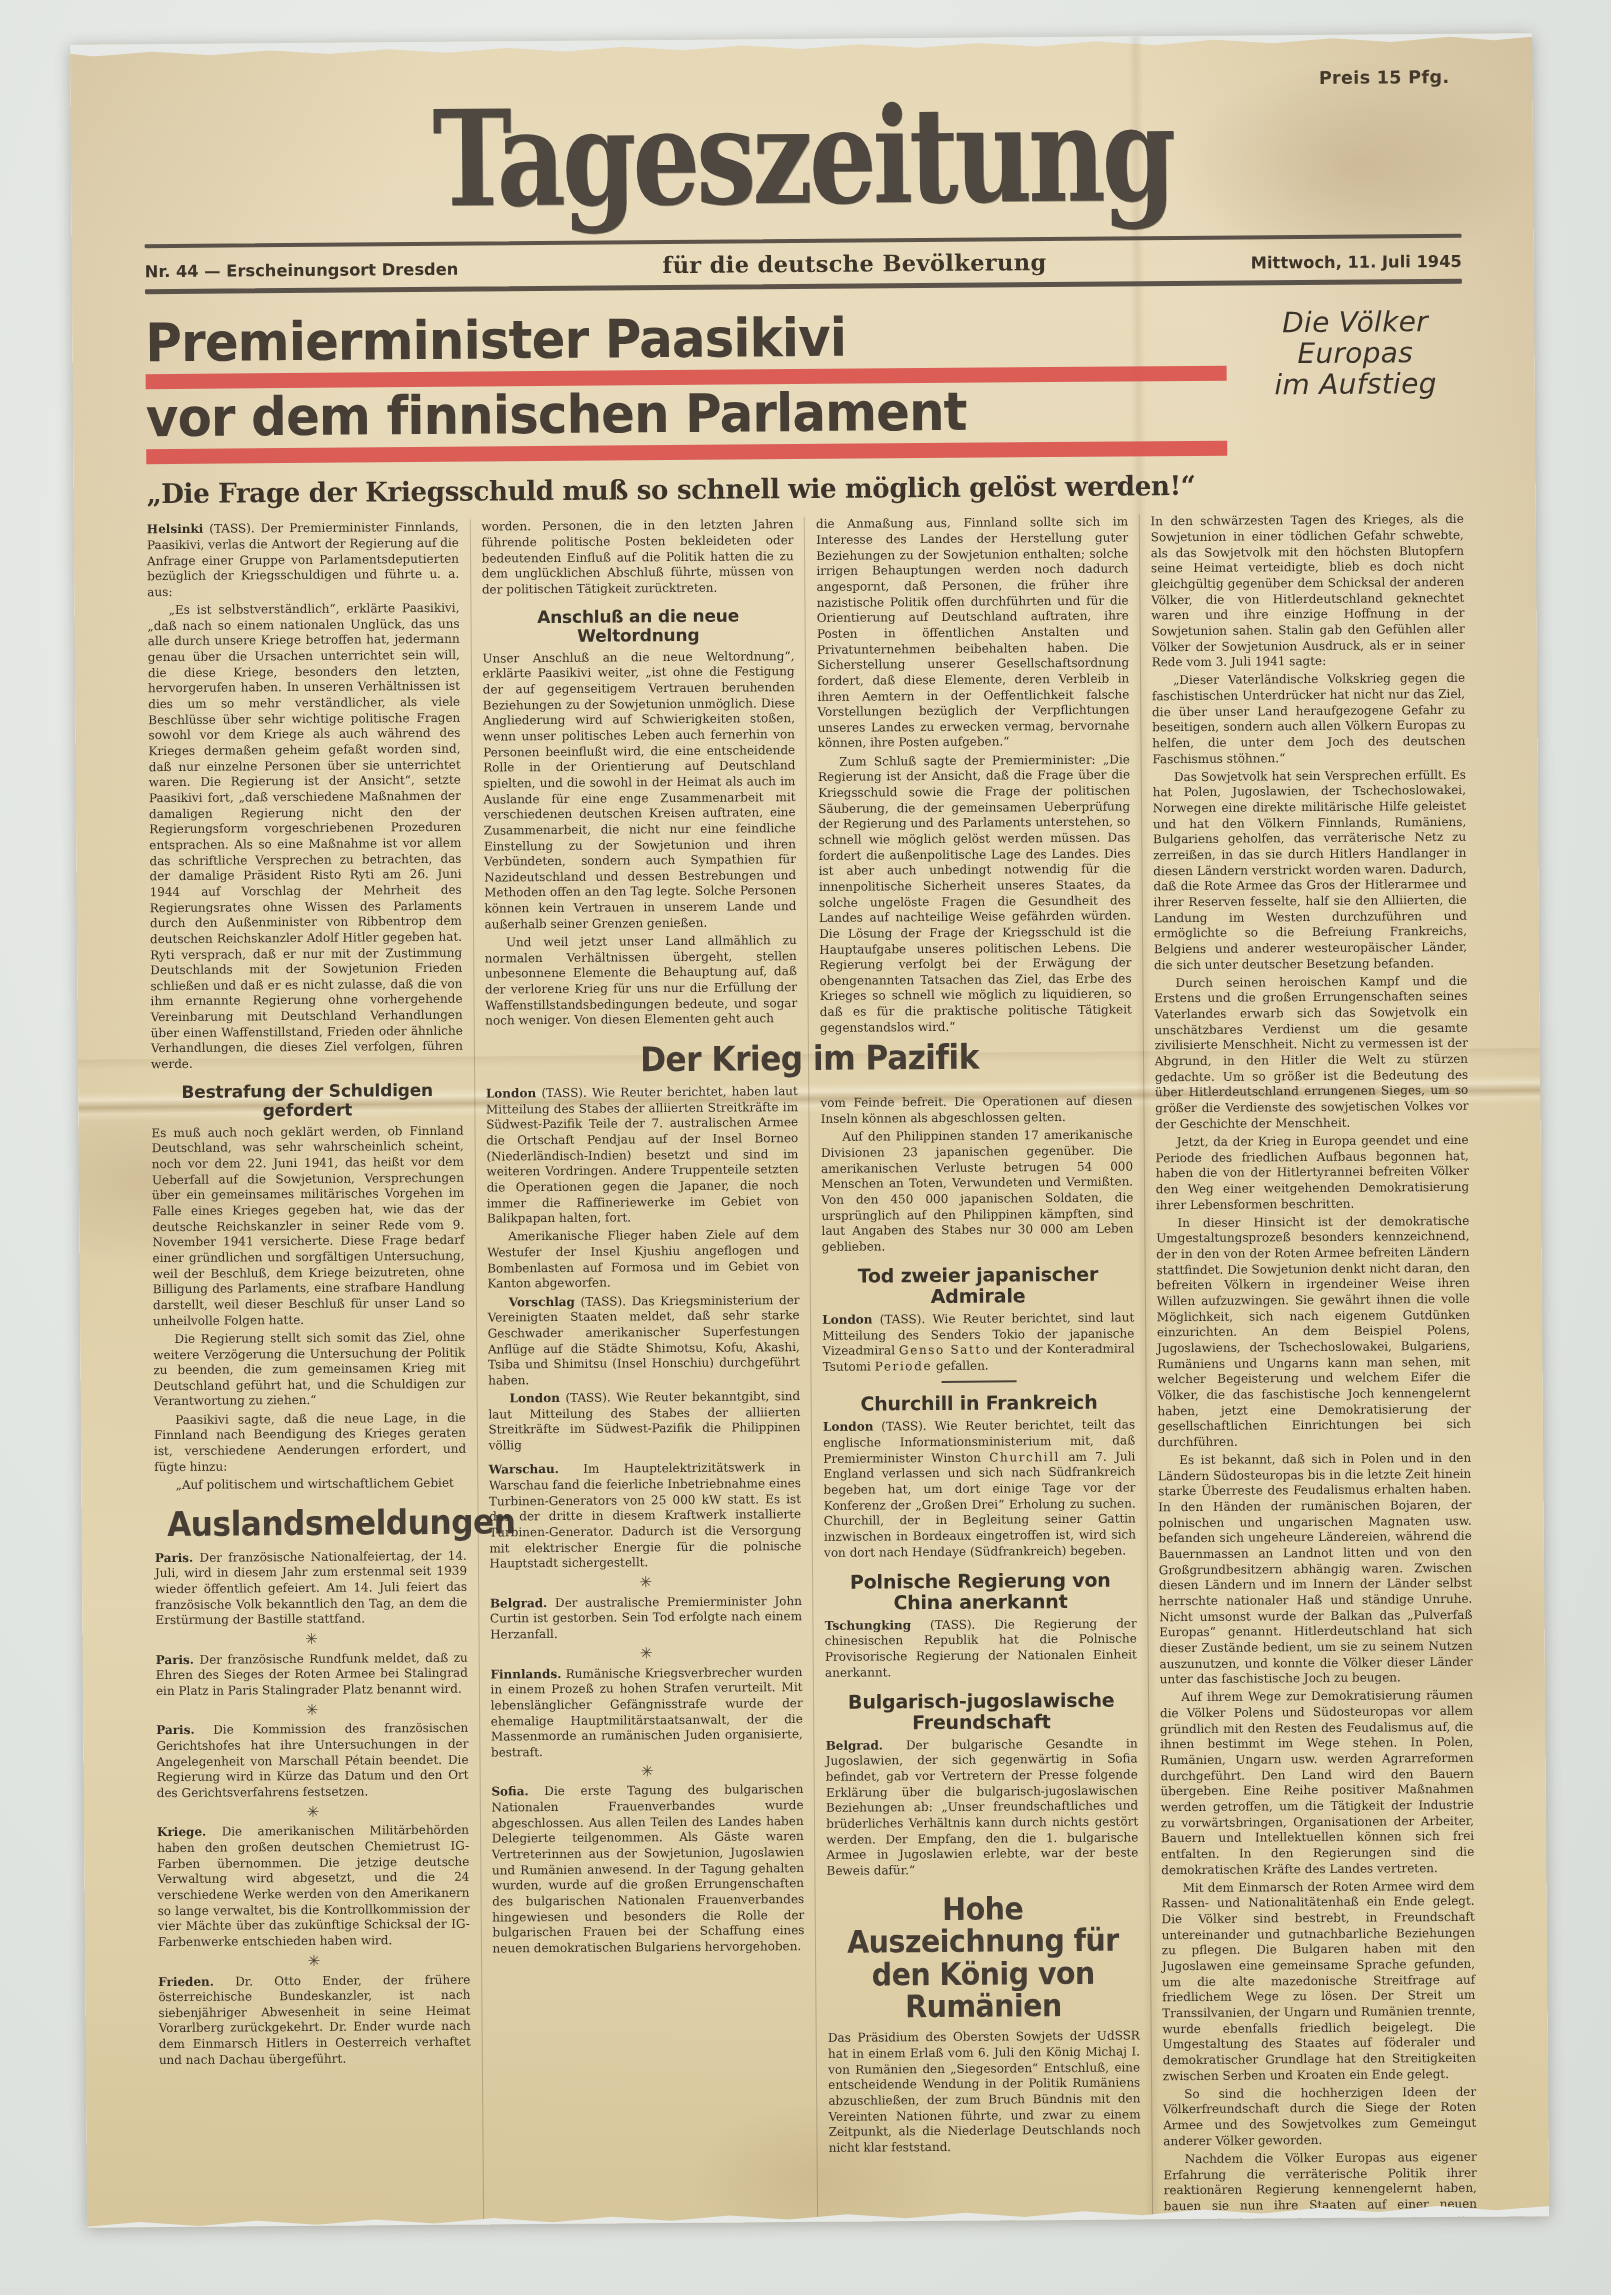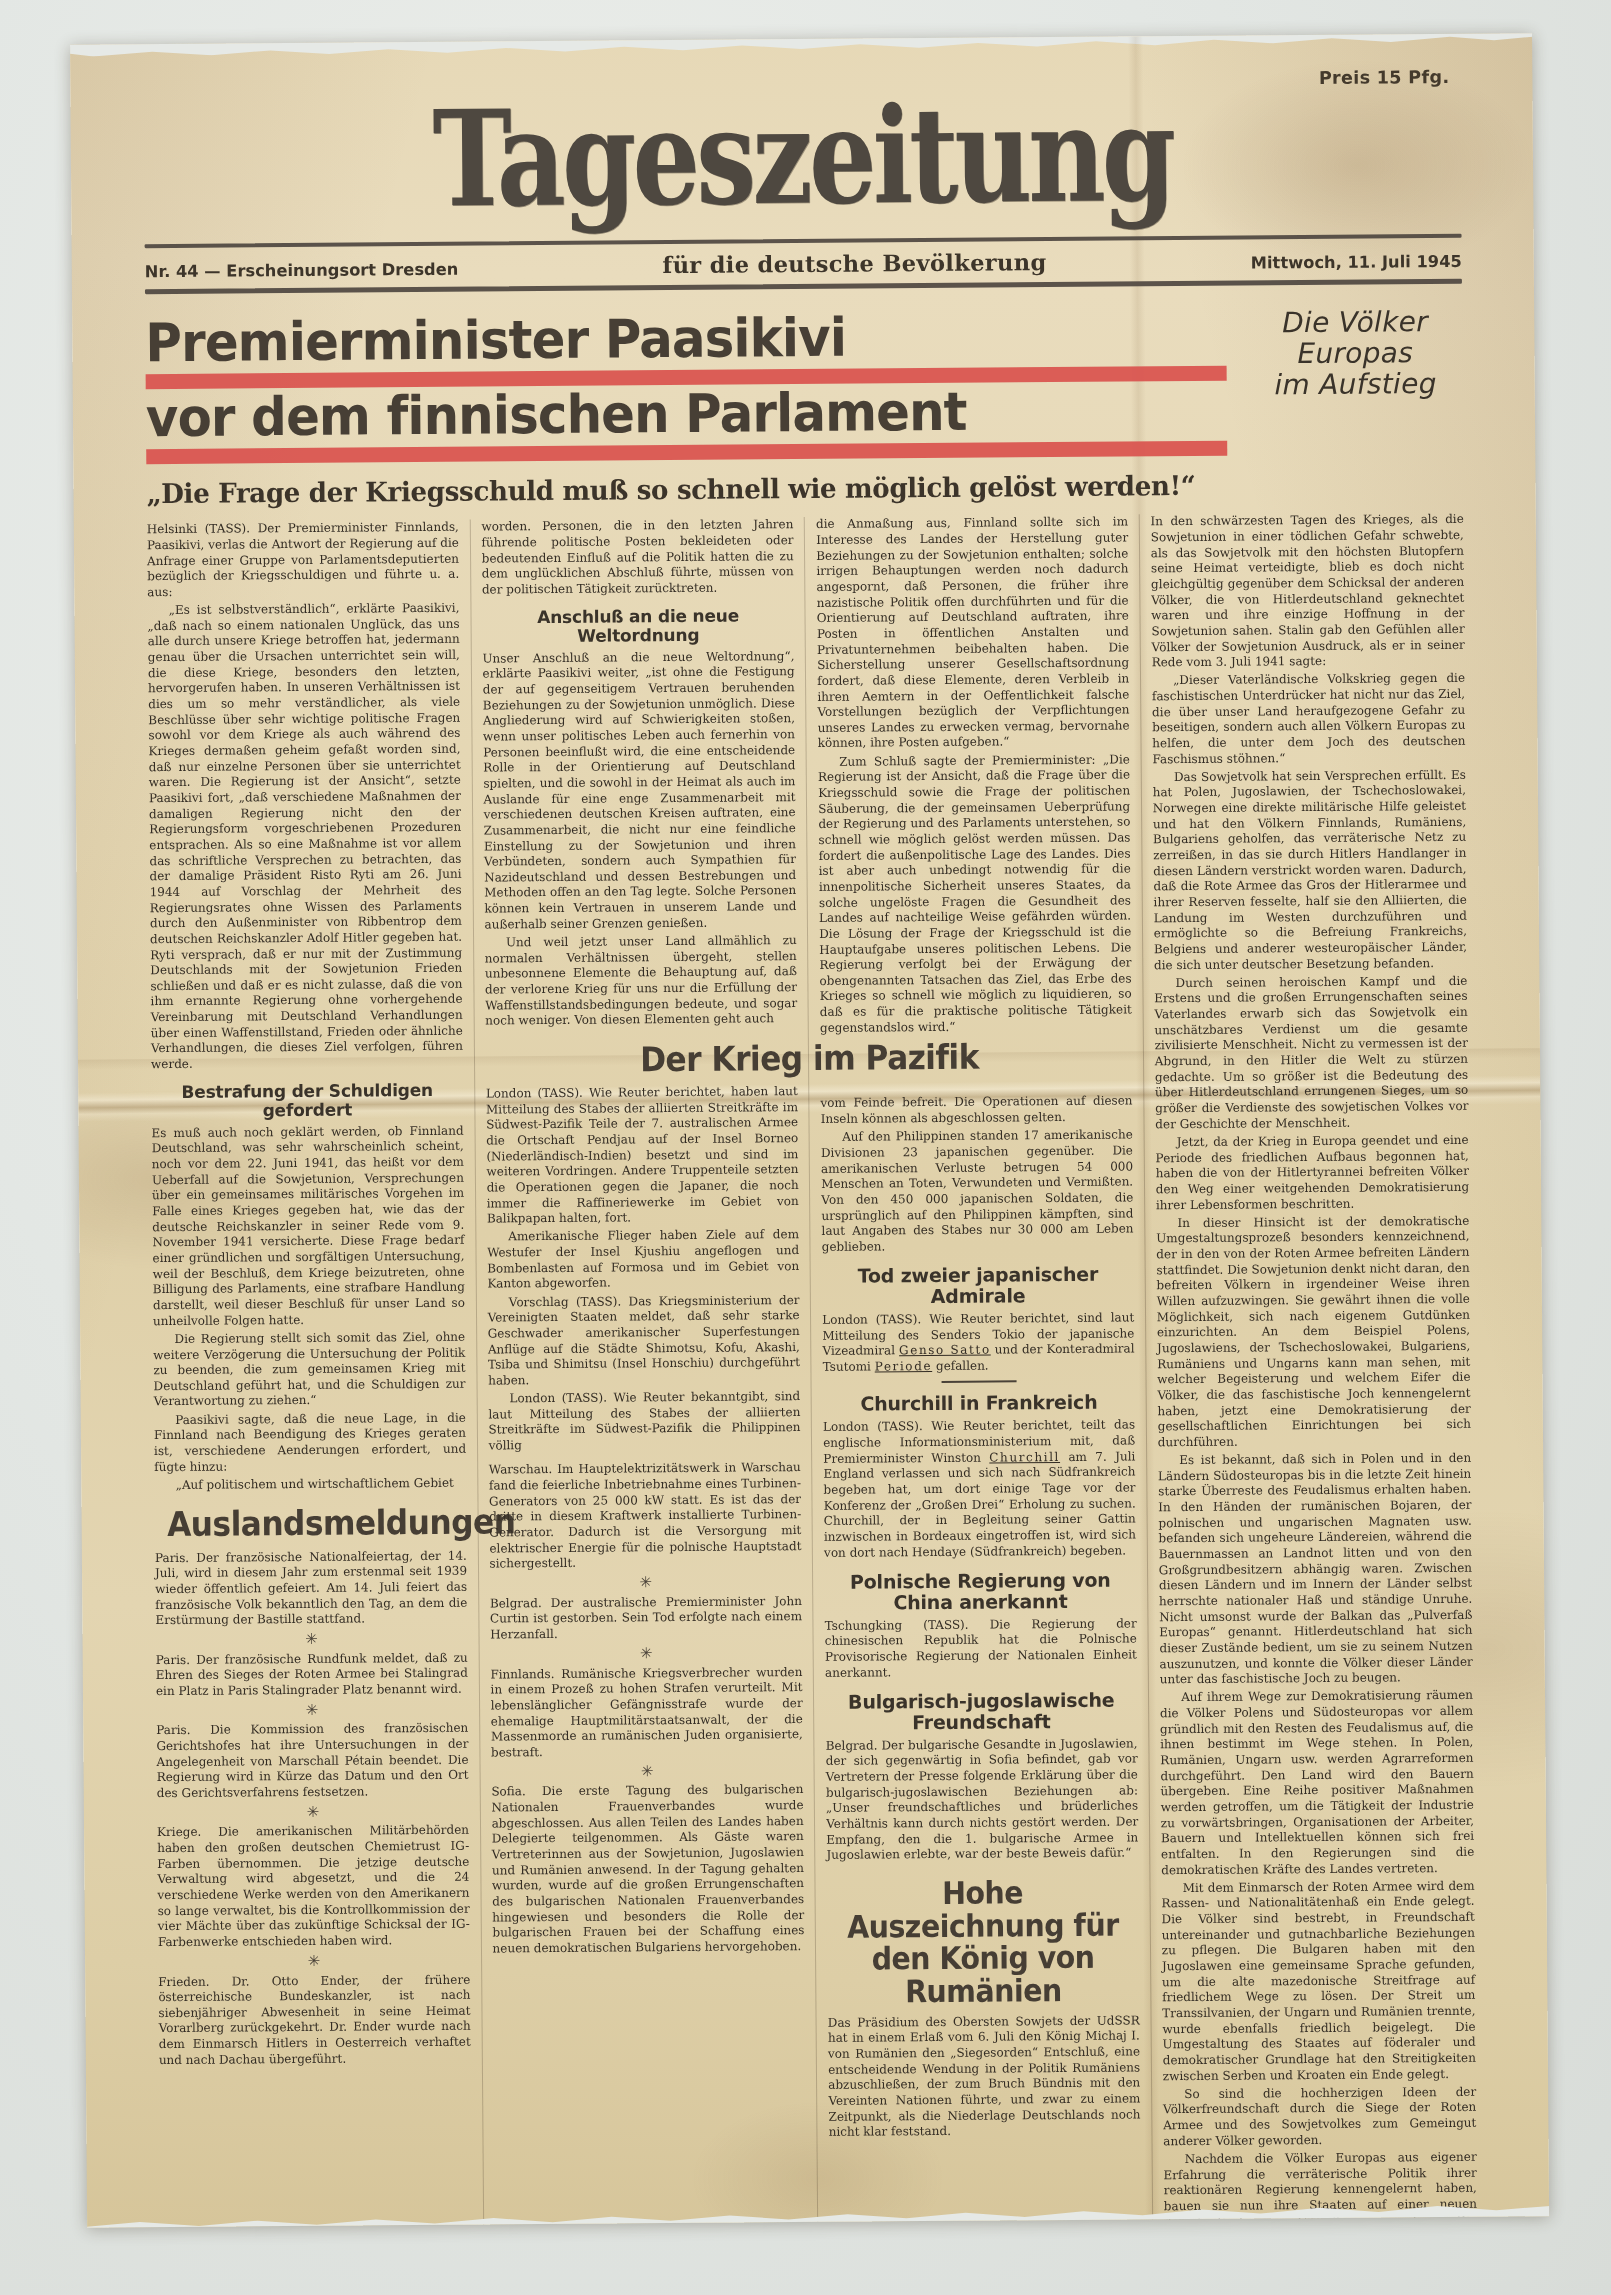--- a/index.html
+++ b/index.html
@@ -142,22 +142,22 @@
   .vr{position:absolute;top:0;bottom:0;right:-11.3px;width:0.6px;background:rgba(80,65,45,.28);}
 
   p.t{
     font-family:"DejaVu Serif", serif;
     font-size:12px;line-height:1.305;color:#342d24;
     text-align:justify;margin:0 0 0 0;text-indent:21.3px;
     hyphens:auto;-webkit-hyphens:auto;
   }
   p.t.first{text-indent:0;}
   p.t + p.t{margin-top:2.5px;}
-  p.t b{font-weight:normal;}
-  p.t .sp{letter-spacing:1.6px;text-decoration:underline;}
+  p.t b{font-weight:bold;}
+  p.t .sp{letter-spacing:1.6px;}
 
   h3.sec{
     font-family:"DejaVu Sans", sans-serif;font-weight:bold;
     font-size:17px;line-height:1.1;color:#3a332a;text-align:center;
     margin:10.7px 0 5px 0;letter-spacing:-0.2px;
   }
   h3.sec.lg{font-size:19px;}
   h2.big{
     font-family:"DejaVu Sans", sans-serif;font-weight:bold;
     font-size:34px;line-height:1.05;color:#463e34;text-align:center;

